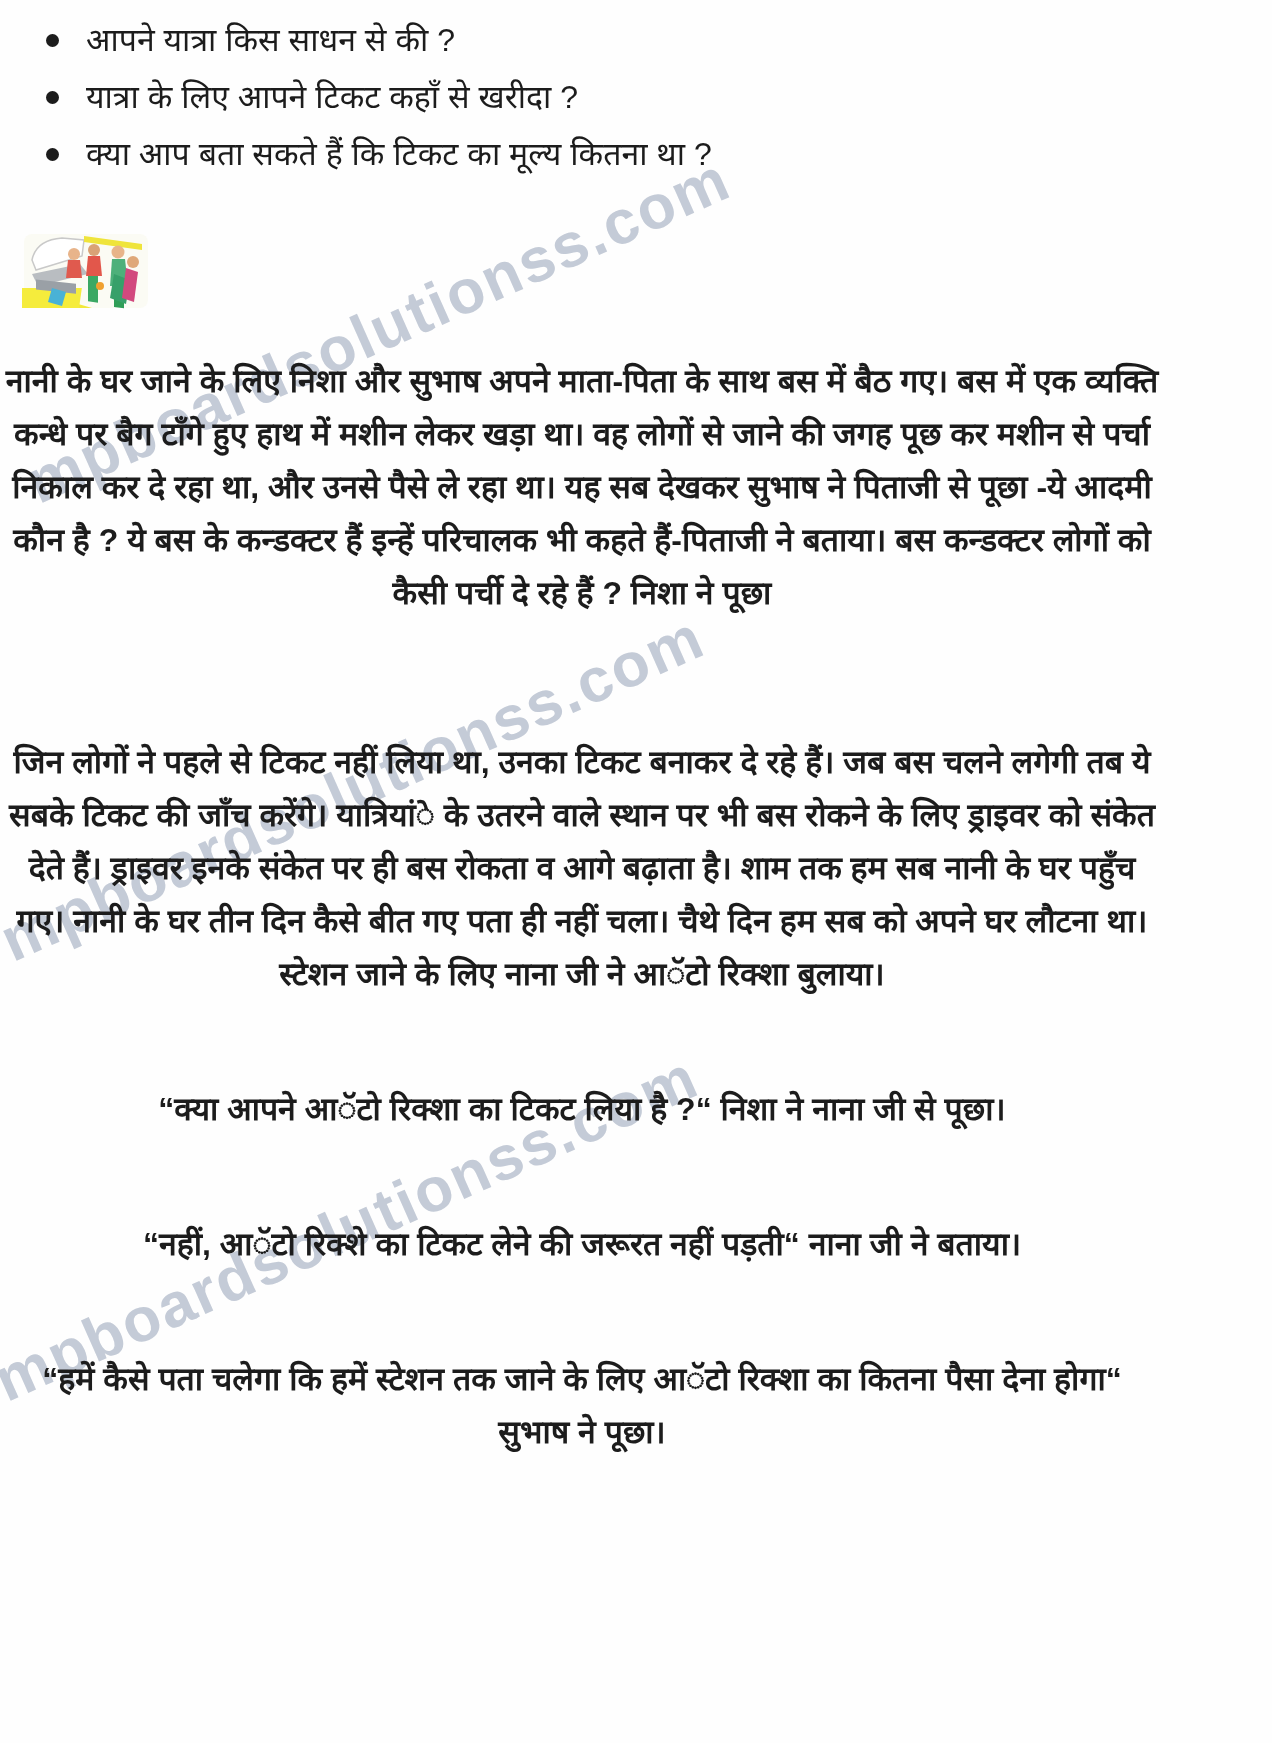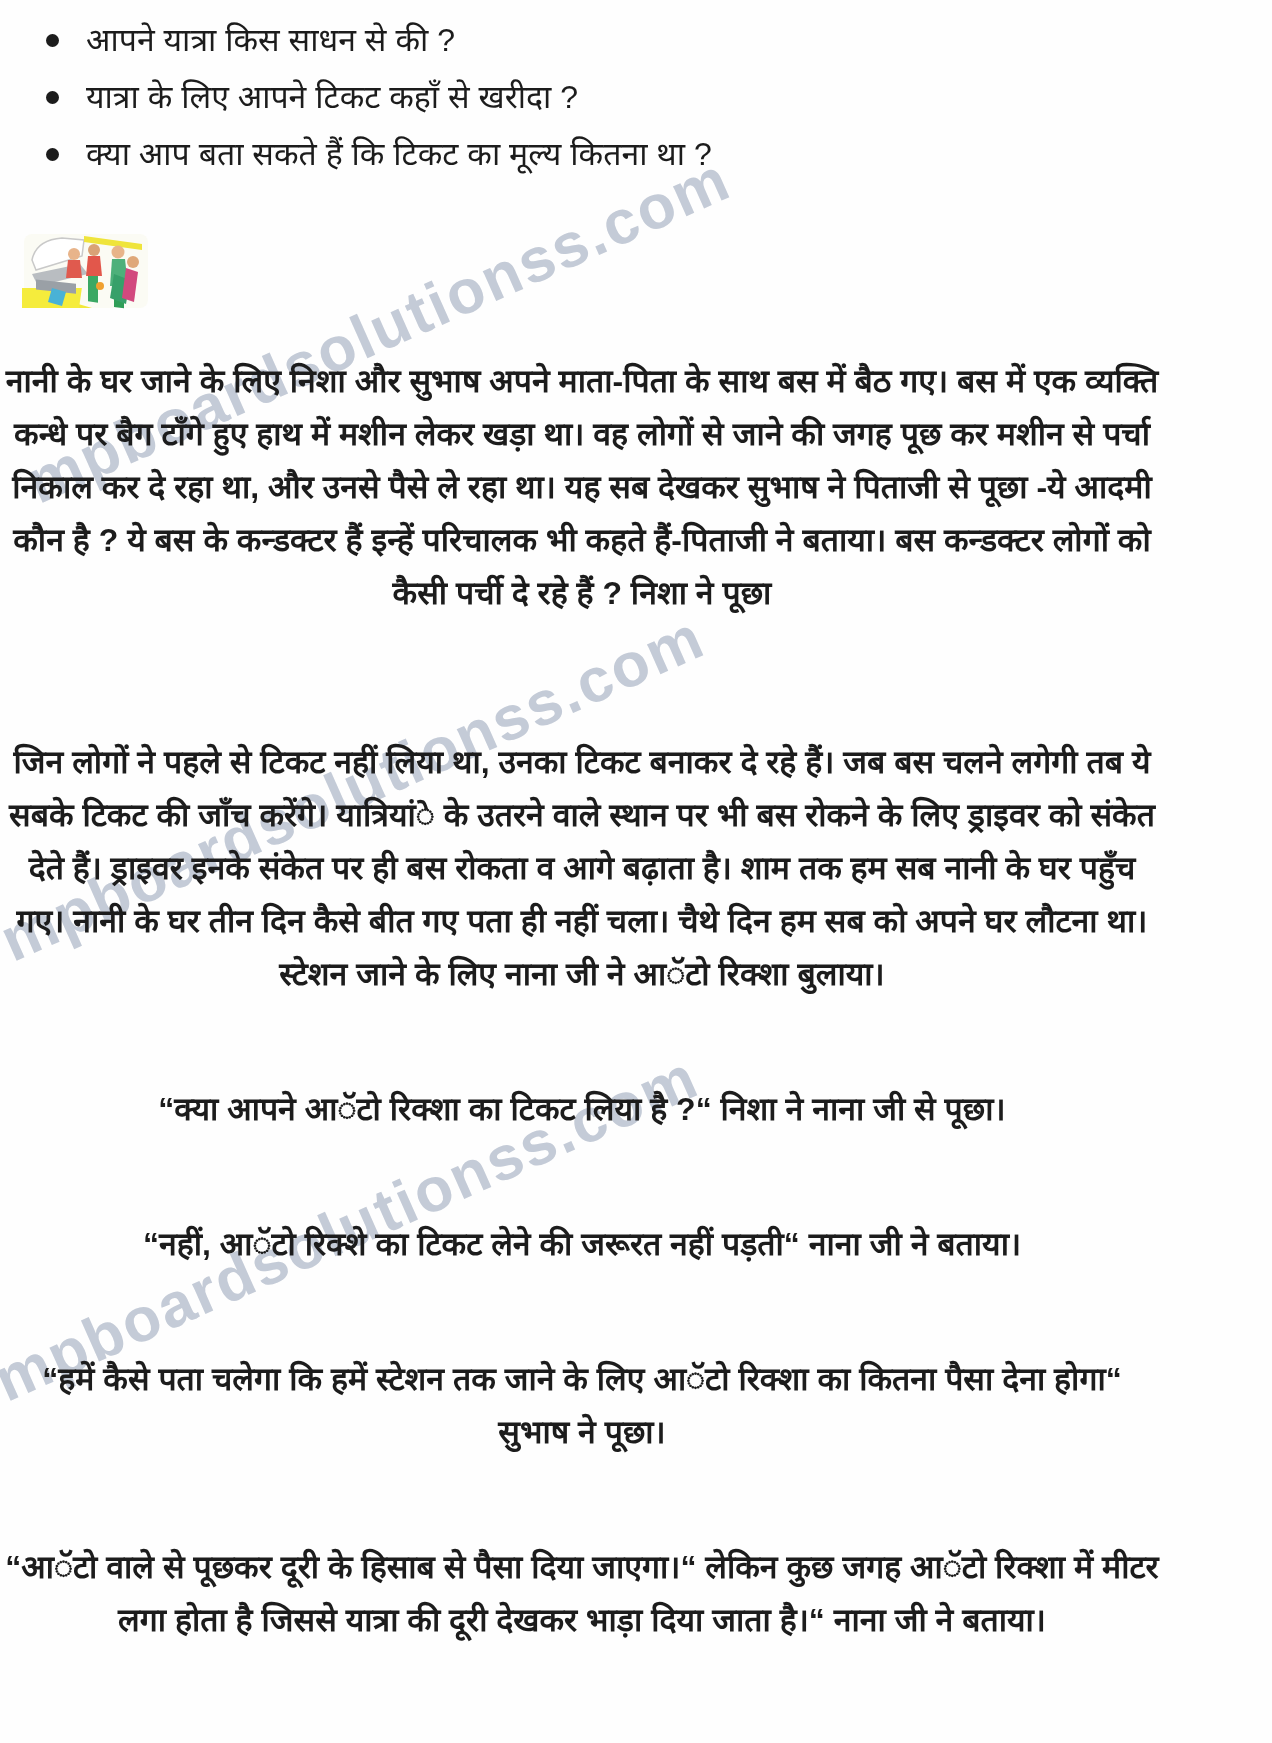--- a/index.html
+++ b/index.html
@@ -134,17 +134,16 @@
         <path d="M30 58 L44 62 L40 76 L26 72 Z" fill="#49b2d6"></path>
       </svg>
     </div>
 
     <div class="body-text">
       <p class="p-story-1">नानी के घर जाने के लिए निशा और सुभाष अपने माता-पिता के साथ बस में बैठ गए। बस में एक व्यक्ति कन्धे पर बैग टाँगे हुए हाथ में मशीन लेकर खड़ा था। वह लोगों से जाने की जगह पूछ कर मशीन से पर्चा निकाल कर दे रहा था, और उनसे पैसे ले रहा था। यह सब देखकर सुभाष ने पिताजी से पूछा -ये आदमी कौन है ? ये बस के कन्डक्टर हैं इन्हें परिचालक भी कहते हैं-पिताजी ने बताया। बस कन्डक्टर लोगों को कैसी पर्ची दे रहे हैं ? निशा ने पूछा</p>
       <p class="p-story-2">जिन लोगों ने पहले से टिकट नहीं लिया था, उनका टिकट बनाकर दे रहे हैं। जब बस चलने लगेगी तब ये सबके टिकट की जाँच करेंगे। यात्रियांे के उतरने वाले स्थान पर भी बस रोकने के लिए ड्राइवर को संकेत देते हैं। ड्राइवर इनके संकेत पर ही बस रोकता व आगे बढ़ाता है। शाम तक हम सब नानी के घर पहुँच गए। नानी के घर तीन दिन कैसे बीत गए पता ही नहीं चला। चैथे दिन हम सब को अपने घर लौटना था। स्टेशन जाने के लिए नाना जी ने आॅटो रिक्शा बुलाया।</p>
       <p class="p-quote">“क्या आपने आॅटो रिक्शा का टिकट लिया है ?“ निशा ने नाना जी से पूछा।</p>
       <p class="p-quote">“नहीं, आॅटो रिक्शे का टिकट लेने की जरूरत नहीं पड़ती“ नाना जी ने बताया।</p>
       <p class="p-quote">“हमें कैसे पता चलेगा कि हमें स्टेशन तक जाने के लिए आॅटो रिक्शा का कितना पैसा देना होगा“ सुभाष ने पूछा।</p>
-      <p class="p-quote">“आॅटो वाले से पूछकर दूरी के हिसाब से पैसा दिया जाएगा।“ लेकिन कुछ जगह आॅटो रिक्शा में मीटर लगा होता है जिससे यात्रा की दूरी देखकर भाड़ा दिया जाता है।“ नाना जी ने बताया।</p>
     </div>
 
   </div>
 </div>
 
 </body></html>

